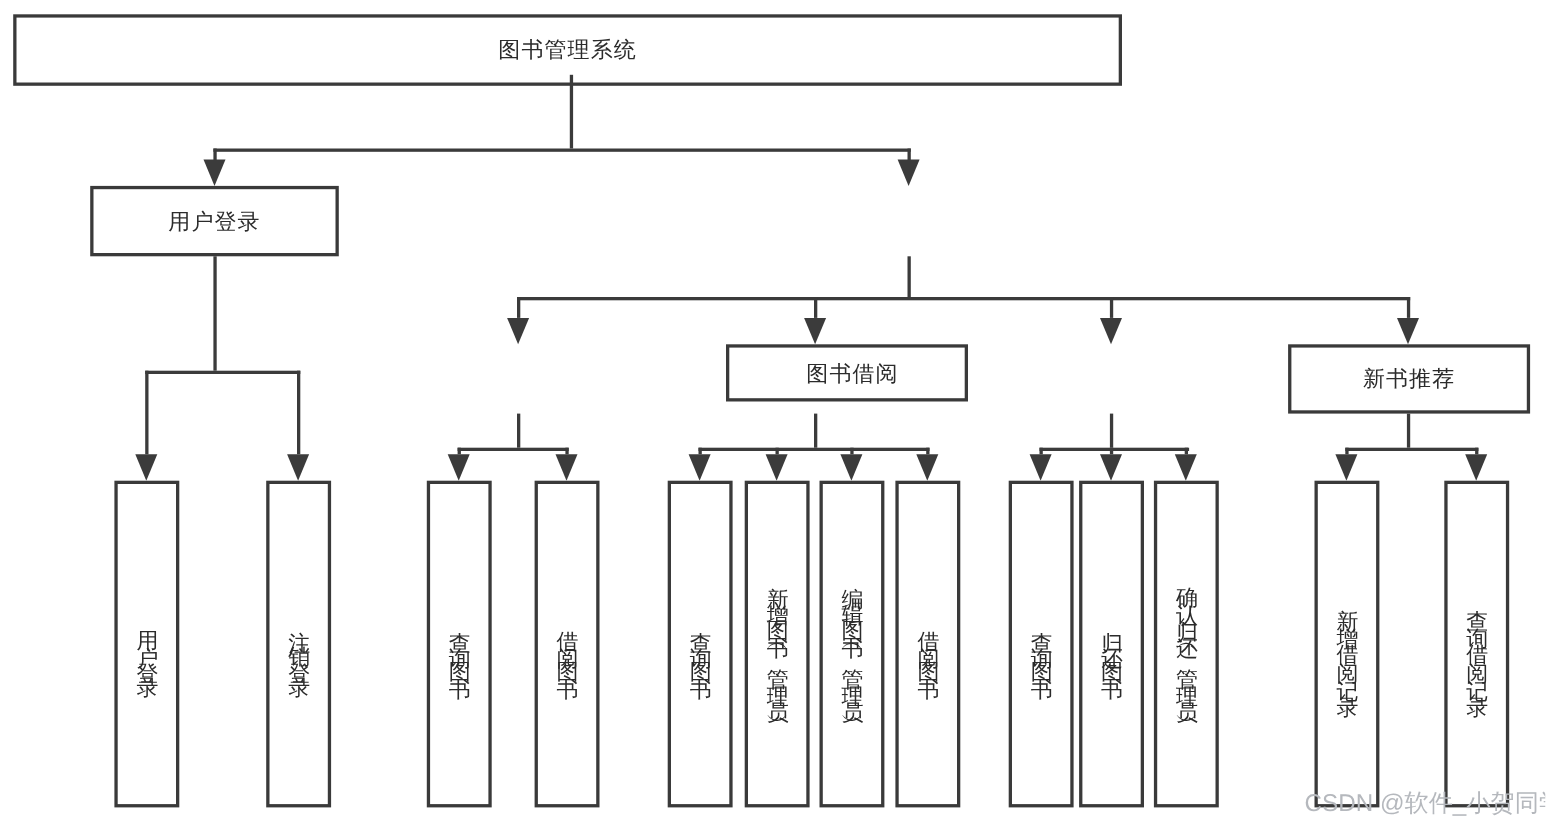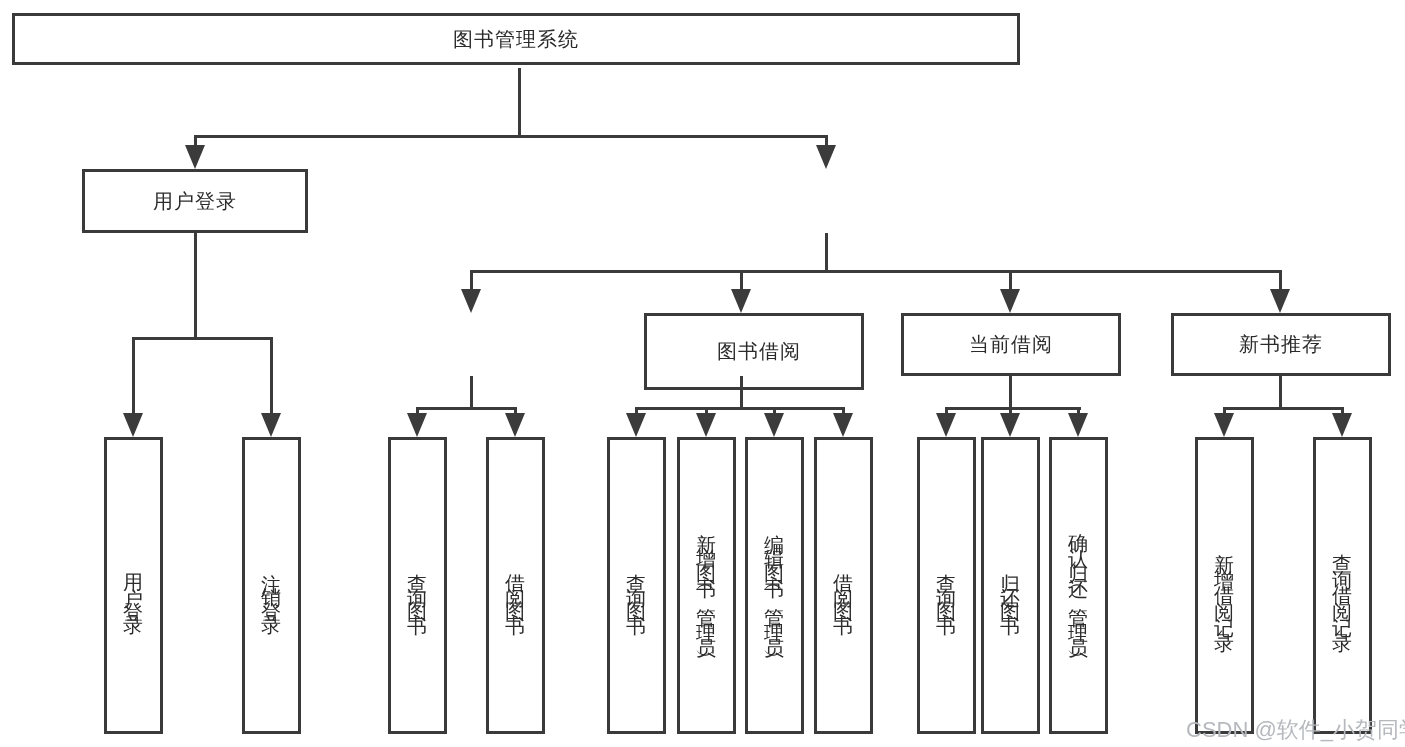--- a/index.html
+++ b/index.html
@@ -53,21 +53,21 @@
     font-size:22px;
     color:#b5b8bd;
     white-space:nowrap;
   }
 </style>
 </head>
 <body>
 
 <div id="stage">
 
-  <div class="box" style="left:12px;top:13px;width:1008px;height:52px;">
+  <div class="box" style="left:12px;top:13px;width:1008px;height:65px;">
     <span class="hlabel">图书管理系统</span>
   </div>
 
   <div class="line" style="left:518px;top:68px;width:3px;height:67px;"></div>
   <div class="line" style="left:194px;top:135px;width:634px;height:3px;"></div>
   <div class="line" style="left:194px;top:135px;width:3px;height:12px;"></div>
   <div class="arrow" style="left:185px;top:145px;"></div>
   <div class="line" style="left:825px;top:135px;width:3px;height:12px;"></div>
   <div class="arrow" style="left:816px;top:145px;"></div>
 
@@ -86,25 +86,22 @@
   <div class="line" style="left:470px;top:270px;width:812px;height:3px;"></div>
   <div class="line" style="left:470px;top:270px;width:3px;height:19px;"></div>
   <div class="arrow" style="left:461px;top:289px;"></div>
   <div class="line" style="left:740px;top:270px;width:3px;height:19px;"></div>
   <div class="arrow" style="left:731px;top:289px;"></div>
   <div class="line" style="left:1009px;top:270px;width:3px;height:19px;"></div>
   <div class="arrow" style="left:1000px;top:289px;"></div>
   <div class="line" style="left:1279px;top:270px;width:3px;height:19px;"></div>
   <div class="arrow" style="left:1270px;top:289px;"></div>
 
-  <div class="box" style="left:644px;top:313px;width:220px;height:77px;padding-left:10px;">
+  <div class="box" style="left:660px;top:313px;width:220px;height:52px;padding-left:10px;">
     <span class="hlabel">图书借阅</span>
-  </div>
-  <div class="box" style="left:901px;top:313px;width:220px;height:63px;">
-    <span class="hlabel">当前借阅</span>
   </div>
   <div class="box" style="left:1171px;top:313px;width:220px;height:63px;">
     <span class="hlabel">新书推荐</span>
   </div>
 
   <div class="line" style="left:470px;top:376px;width:3px;height:31px;"></div>
   <div class="line" style="left:416px;top:407px;width:101px;height:3px;"></div>
   <div class="line" style="left:416px;top:407px;width:3px;height:6px;"></div>
   <div class="arrow" style="left:407px;top:413px;"></div>
   <div class="line" style="left:514px;top:407px;width:3px;height:6px;"></div>

